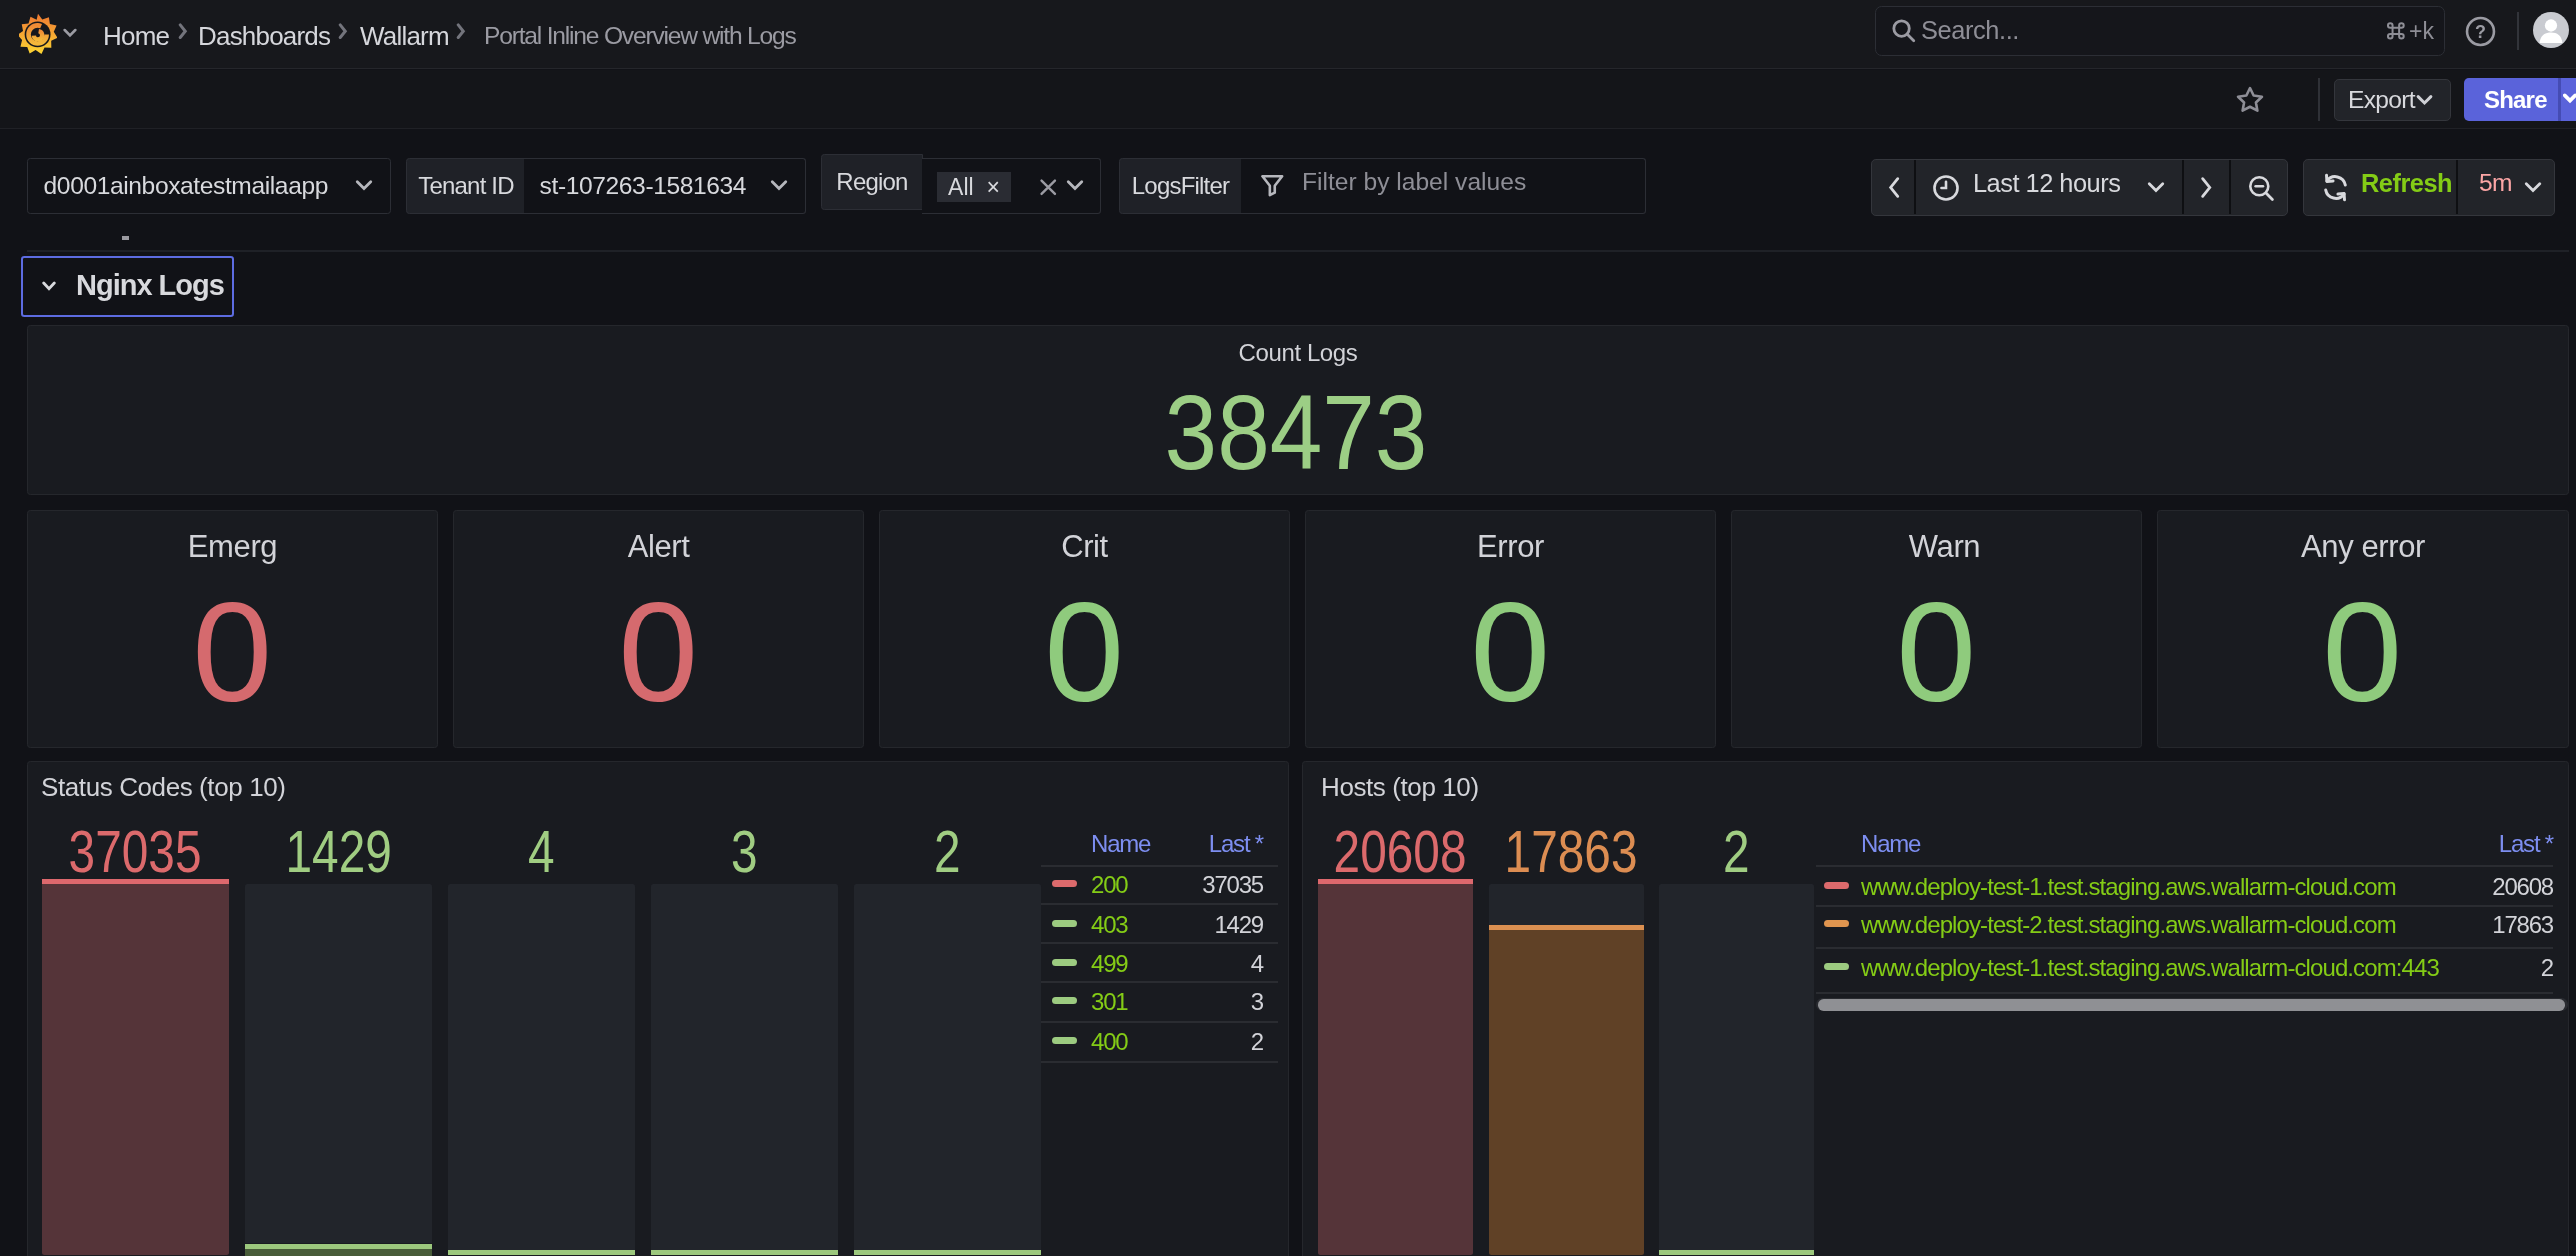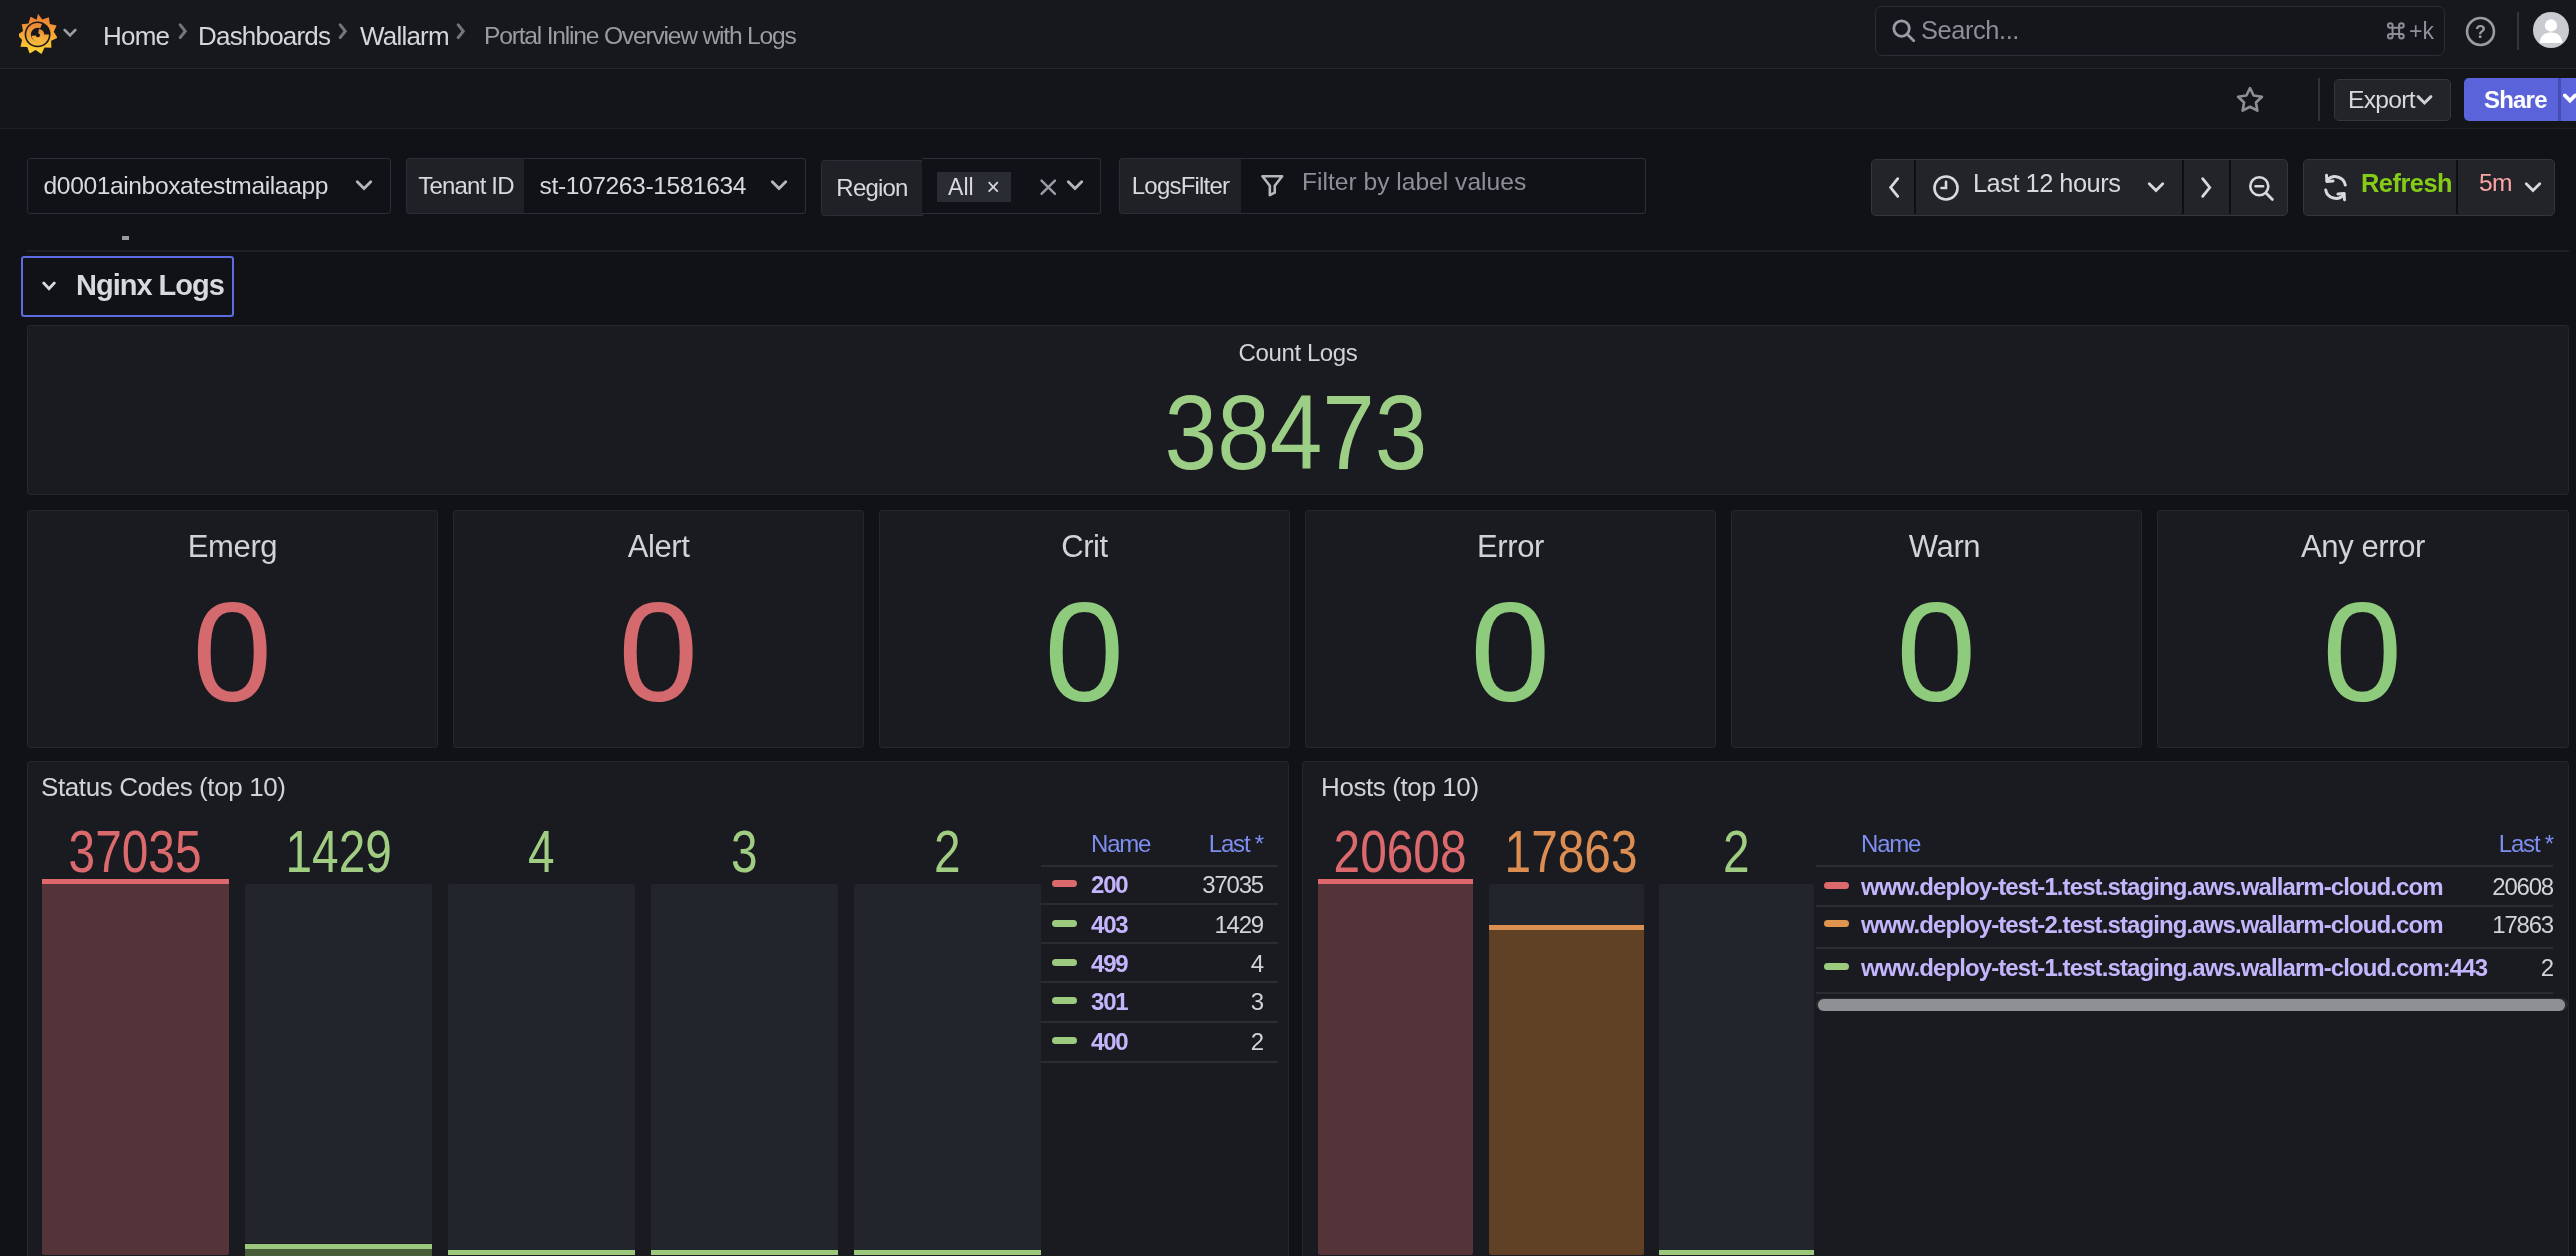--- a/index.html
+++ b/index.html
@@ -24,21 +24,21 @@
 
 .panel { position:absolute; background:#191b20; border:1.6px solid #25272c; border-radius:3.3px; }
 .ptitle { position:absolute; font-size:26px; font-weight:500; color:#d2d3d8; letter-spacing:-0.4px; white-space:nowrap; }
 .stitle { position:absolute; font-size:31px; font-weight:500; color:#d2d3d8; letter-spacing:-0.4px; white-space:nowrap; }
 .ctitle { position:absolute; font-size:24px; font-weight:500; color:#d2d3d8; letter-spacing:-0.4px; white-space:nowrap; }
 
 
 .lhead { position:absolute; font-size:24px; font-weight:500; color:#7d8ef0; letter-spacing:-1.2px; }
 .lsep { position:absolute; height:1.6px; background:#2a2c31; }
 .ldash { position:absolute; width:24.6px; height:7.4px; border-radius:4.1px; }
-.lname { position:absolute; font-size:24px; color:#c4b5fd; letter-spacing:-0.9px; white-space:nowrap;font-weight:bold; }
+.lname { position:absolute; font-size:24px; color:#84cc16; letter-spacing:-0.9px; white-space:nowrap; }
 .lname.sm { letter-spacing:-1.2px; }
 .lval { position:absolute; font-size:24px; color:#d2d3d8; letter-spacing:-1.2px; text-align:right; }
 
 .barnum { position:absolute; font-size:59px; font-weight:500; text-align:center; }
 .barnum i { font-style:normal; display:inline-block; transform:scaleX(0.81); transform-origin:center center; }
 .statval { position:absolute; top:558px; width:411px; height:188px; display:flex; align-items:center; justify-content:center; font-size:141px; font-weight:500; }
 .statval i { font-style:normal; display:inline-block; transform:scaleX(1.02); }
 .icon { position:absolute; }
 .icon * { vector-effect:non-scaling-stroke; }
 </style>
@@ -119,21 +119,21 @@
   <div class="abs" style="left:2484px;top:86px;font-size:24px;font-weight:700;letter-spacing:-0.8px;color:#ffffff;">Share</div>
   <svg class="icon" style="left:2563px;top:93px" width="14" height="10.6" viewBox="0 0 24 16">
       <path d="M3 3 L12 12 L21 3" stroke="#ffffff" stroke-width="3.6" fill="none" stroke-linecap="round"></path>
     </svg>
 
   <div class="vinput" style="left:27px;top:158px;width:364px;height:56px;border-radius:3.3px;padding-left:15.6px;">d0001ainboxatestmailaapp</div>
 
   <div class="vlabel" style="left:406px;top:158px;width:120px;height:56px;border-radius:3.3px 0 0 3.3px;">Tenant ID</div>
   <div class="vinput" style="left:524px;top:158px;width:282px;height:56px;border-radius:0 3.3px 3.3px 0;border-left:none;padding-left:15.6px;">st-107263-1581634</div>
 
-  <div class="vlabel" style="left:821px;top:160px;width:102px;height:56px;border-radius:3.3px 0 0 3.3px;">Region</div>
+  <div class="vlabel" style="left:821px;top:154px;width:102px;height:56px;border-radius:3.3px 0 0 3.3px;">Region</div>
   <div class="vinput" style="left:922px;top:158px;width:179px;height:56px;border-radius:0 3.3px 3.3px 0;border-left:none;"></div>
   <div class="abs" style="left:937px;top:172px;width:74px;height:30px;background:#2a2c33;border-radius:0;color:#d8d9dd;font-size:23px;display:flex;align-items:center;justify-content:center;">All&nbsp;&nbsp;×</div>
 
   <div class="vlabel" style="left:1119px;top:158px;width:123px;height:56px;border-radius:3.3px 0 0 3.3px;">LogsFilter</div>
   <div class="vinput" style="left:1241px;top:158px;width:405px;height:56px;border-radius:0 3.3px 3.3px 0;border-left:none;"></div>
   <svg class="icon" style="left:1260px;top:173px" width="24.6" height="24.6" viewBox="0 0 30 30">
       <path d="M3 4 L27 4 L18 15.5 L18 24 L12 27 L12 15.5 Z" stroke="#b6b7bd" stroke-width="2.6" fill="none" stroke-linejoin="round"></path>
     </svg>
   <div class="abs" style="left:1302px;top:168px;font-size:24.6px;color:#8e8e96;">Filter by label values</div>
 

